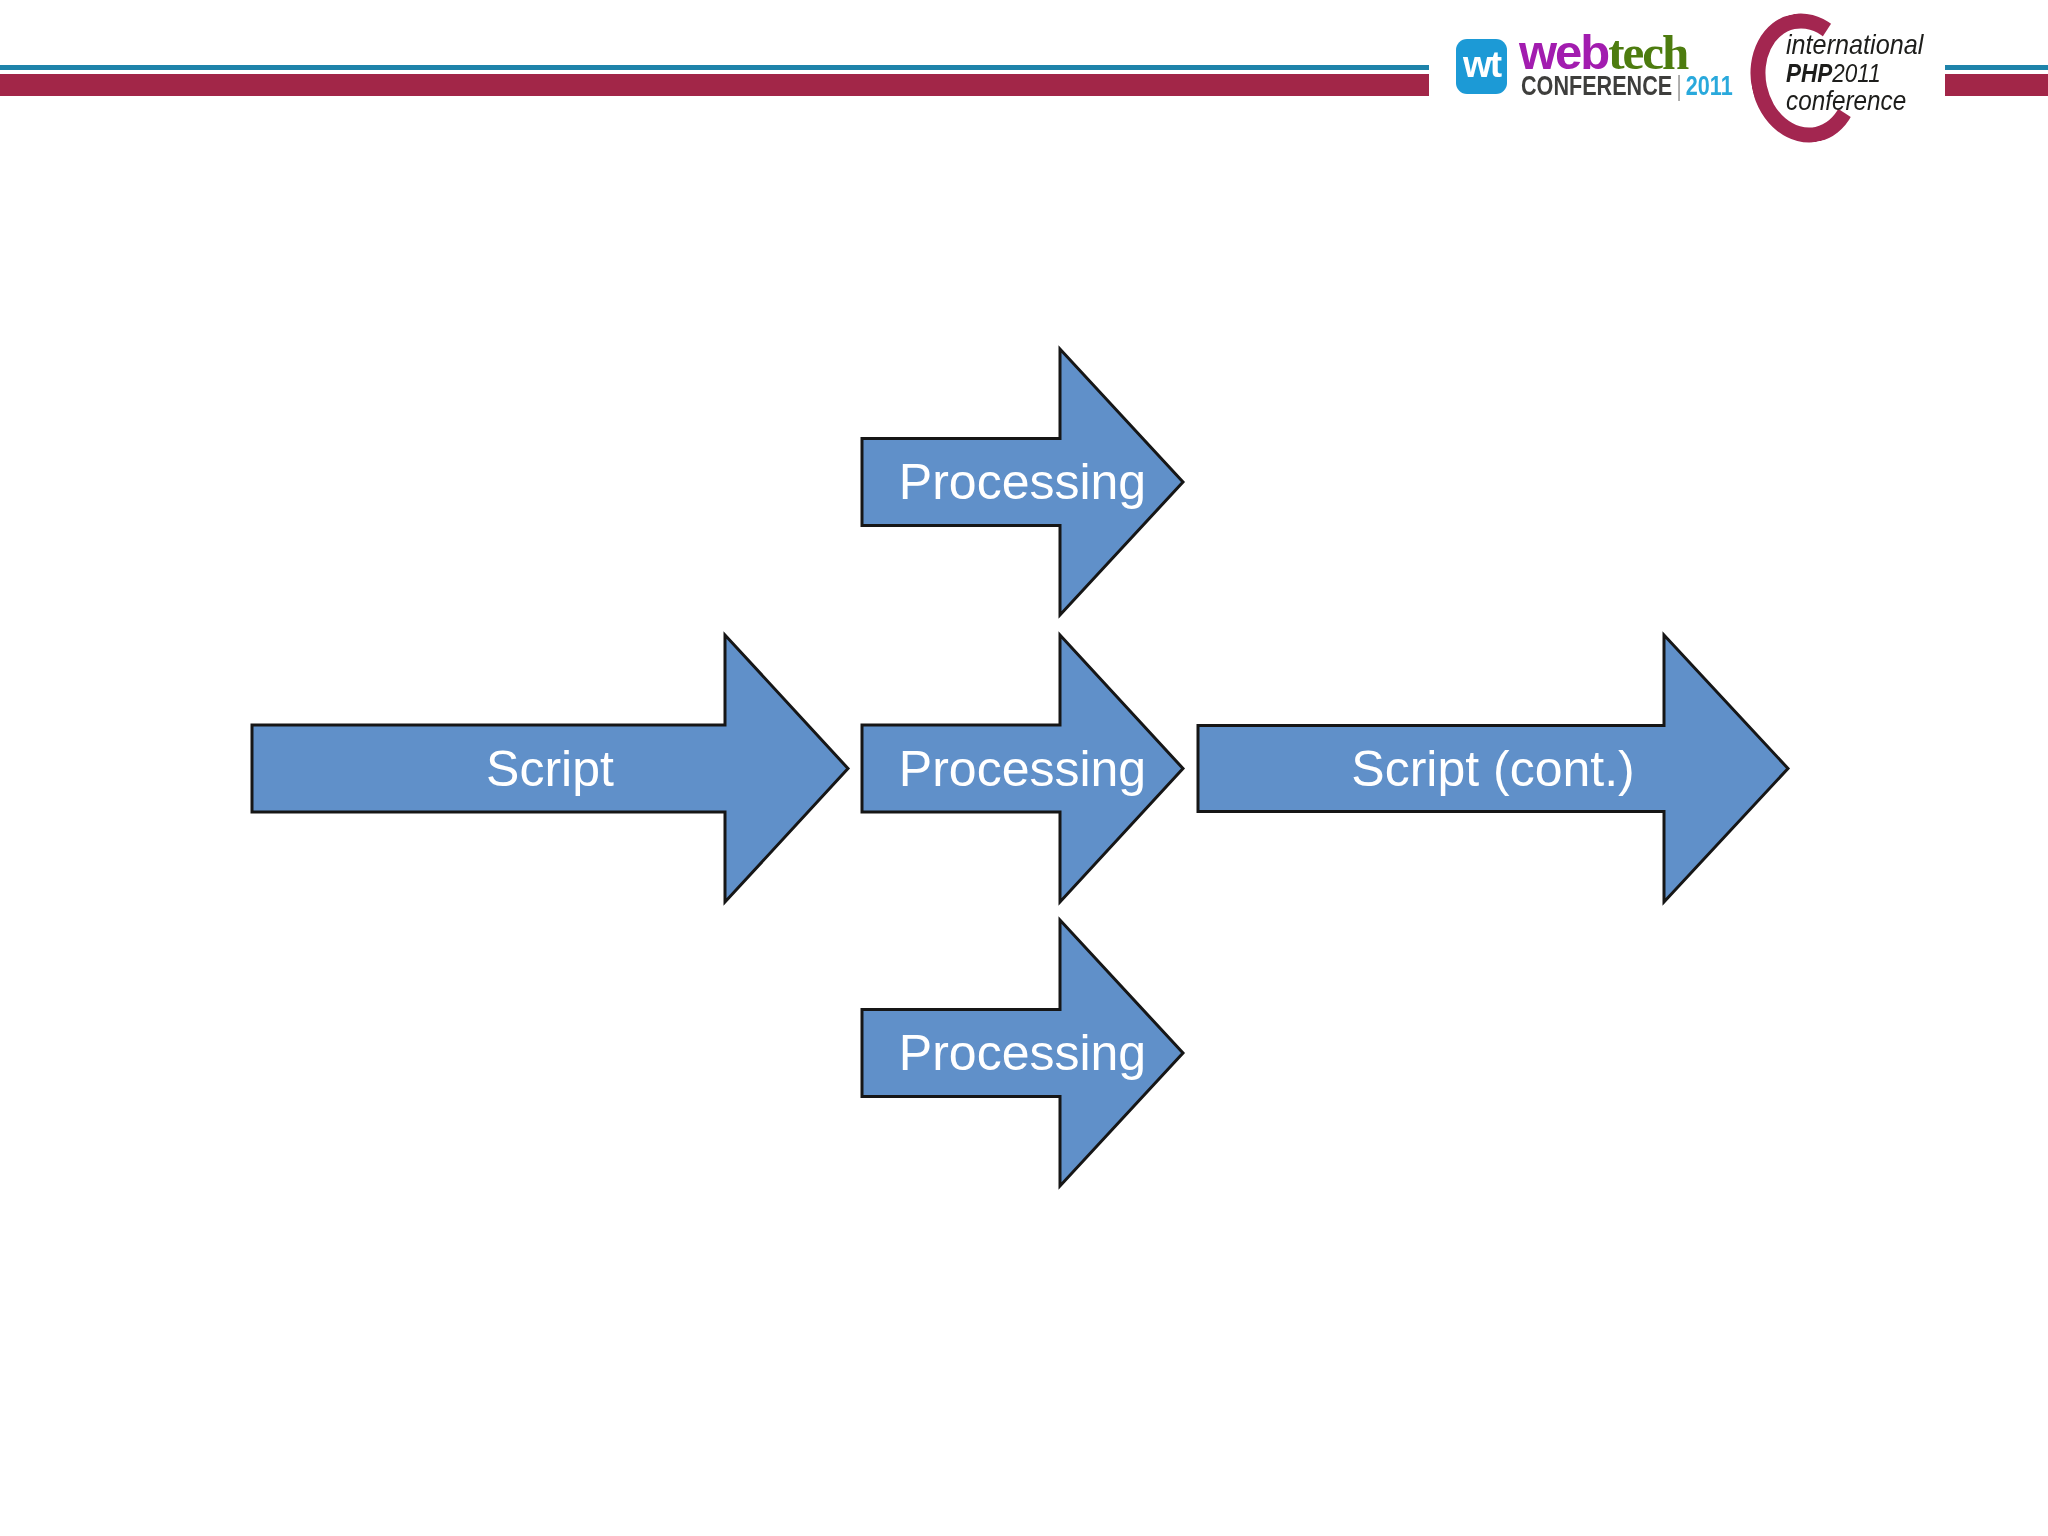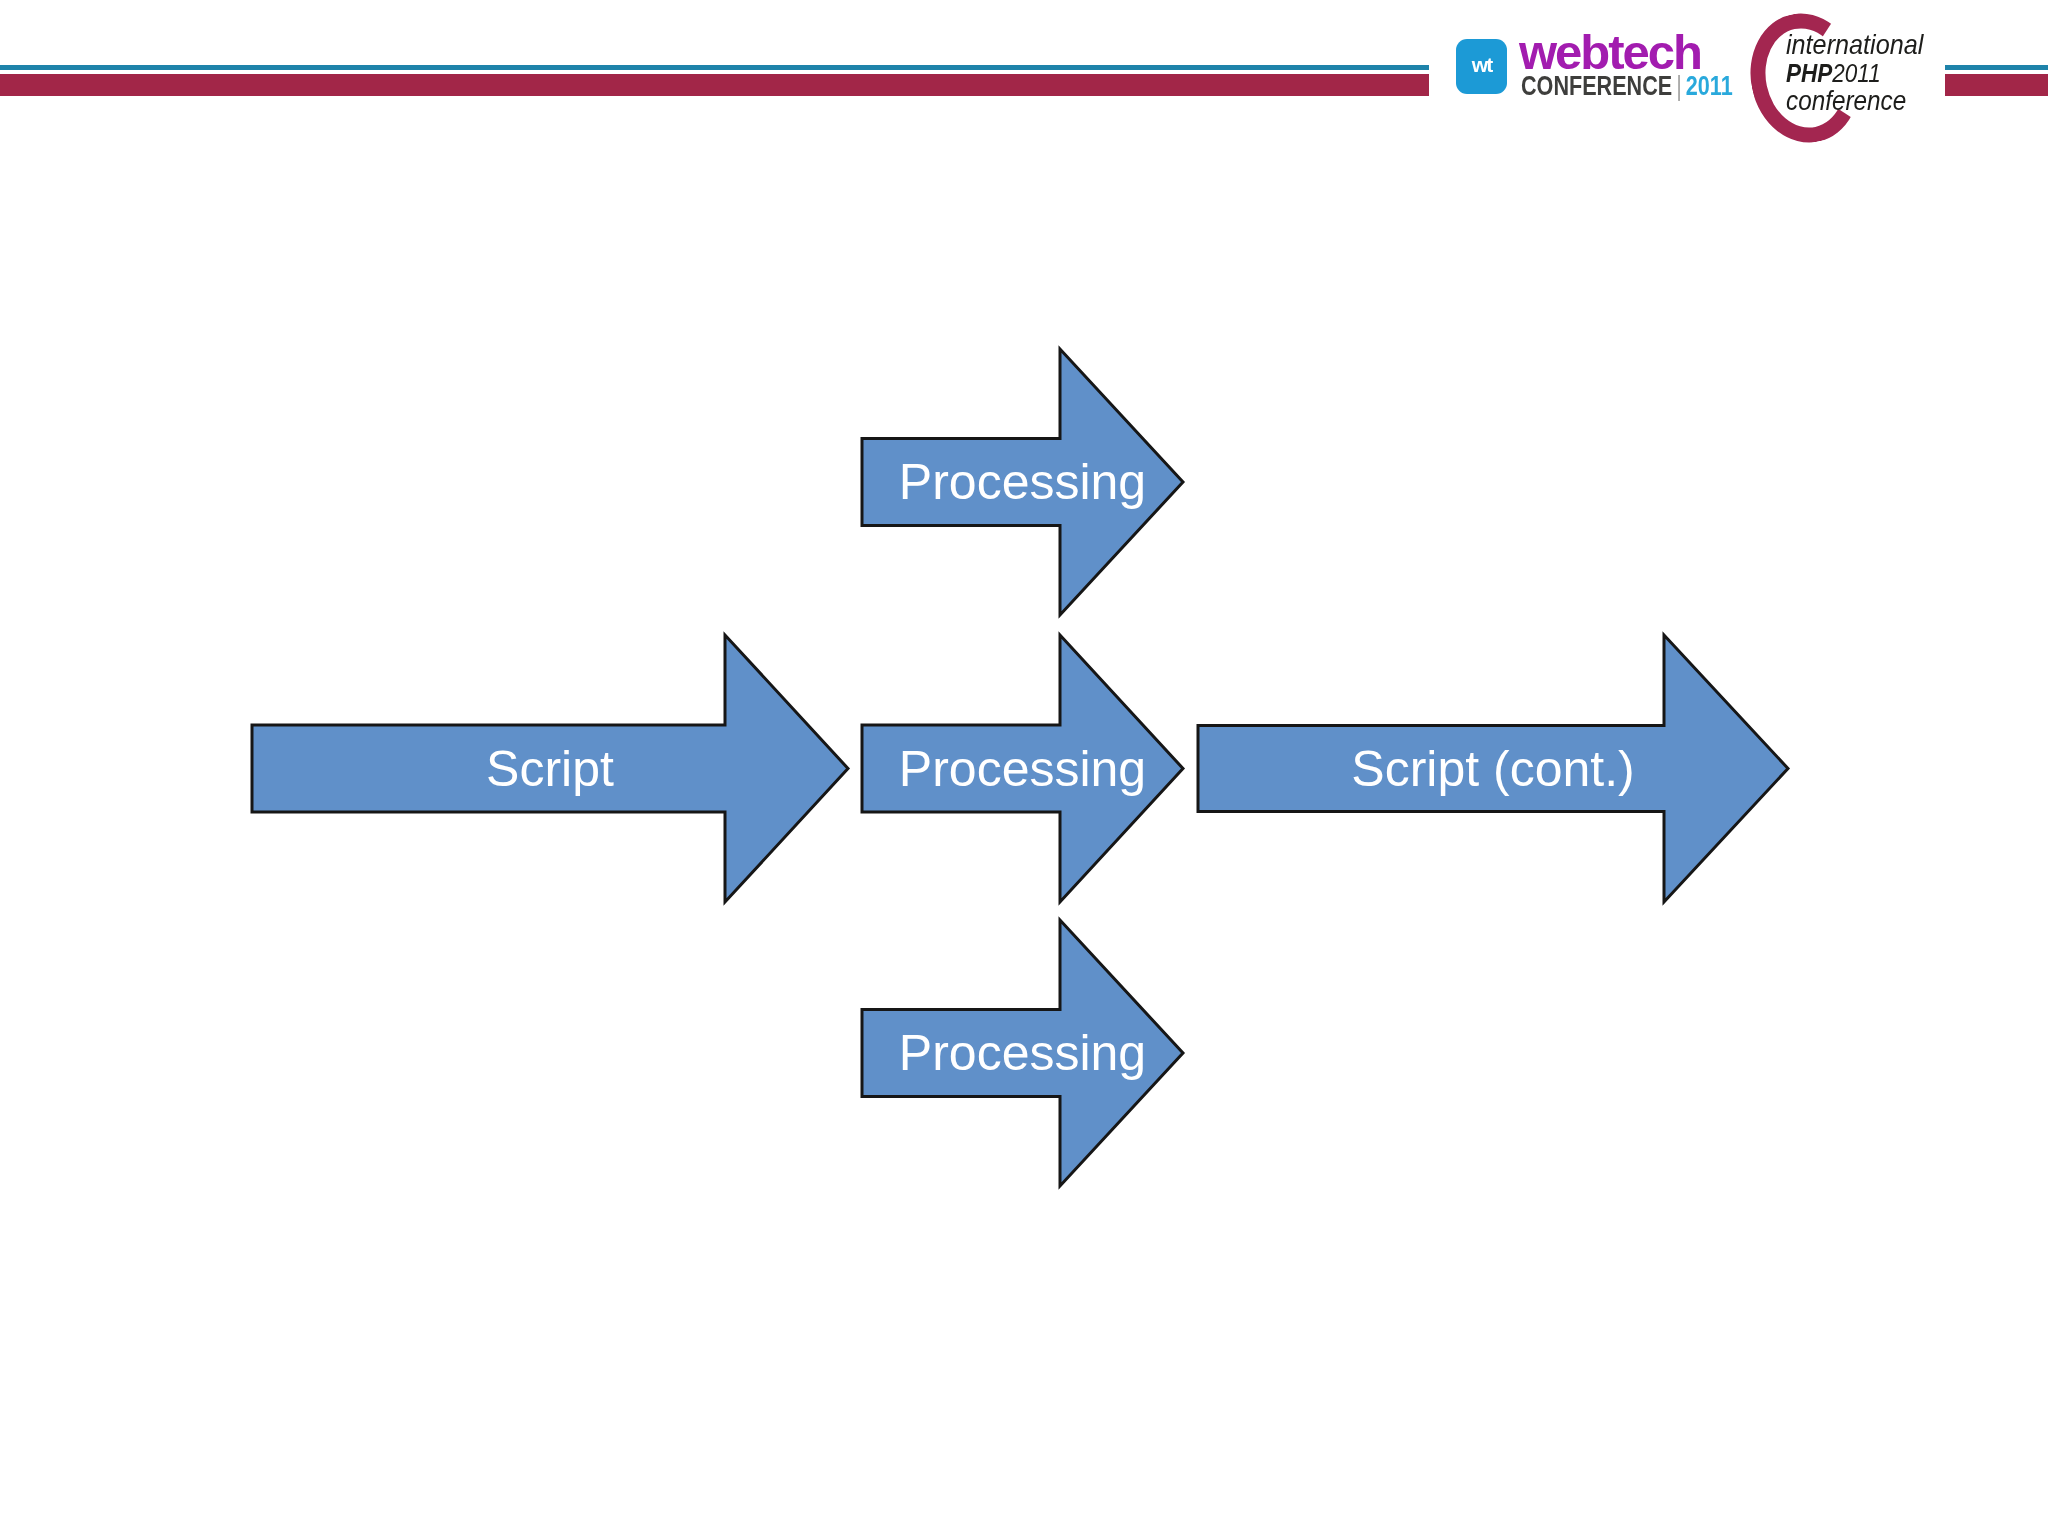--- a/index.html
+++ b/index.html
@@ -16,30 +16,30 @@
   .rule-crimson{top:74px;height:22px;background:#A22648;}
   .rule-left{left:0;width:1429px;}
   .rule-right{left:1945px;width:103px;}
   
   .wt-square{
     position:absolute;left:1456px;top:39px;width:51px;height:55px;
     background:#1C9AD6;border-radius:11px;
     display:flex;align-items:center;justify-content:center;
   }
   .wt-square span{
-    color:#ffffff;font-weight:bold;font-size:21px;letter-spacing:-2px;
+    color:#ffffff;font-weight:bold;font-size:37px;letter-spacing:-2px;
     transform:translateY(-2px);
   }
   .wt-wordmark{
     position:absolute;left:1519px;top:28px;
     font-size:49px;font-weight:bold;letter-spacing:-2px;line-height:1;
     white-space:nowrap;
   }
   .wt-web{color:#a21caf;}
-  .wt-tech{color:#a21caf;}
+  .wt-tech{color:#4d7c0f;font-family:Liberation Serif, serif;}
   .wt-subtitle{
     position:absolute;left:1521px;top:73px;
     font-size:27px;font-weight:bold;line-height:1;white-space:nowrap;
     transform:scaleX(0.8);transform-origin:left center;
     color:#3E3E3C;letter-spacing:0px;
   }
   .wt-sep{color:#A5A5A4;padding:0 5px;font-weight:normal;}
   .wt-year{color:#29A9DC;}
   
   .php-crescent{

